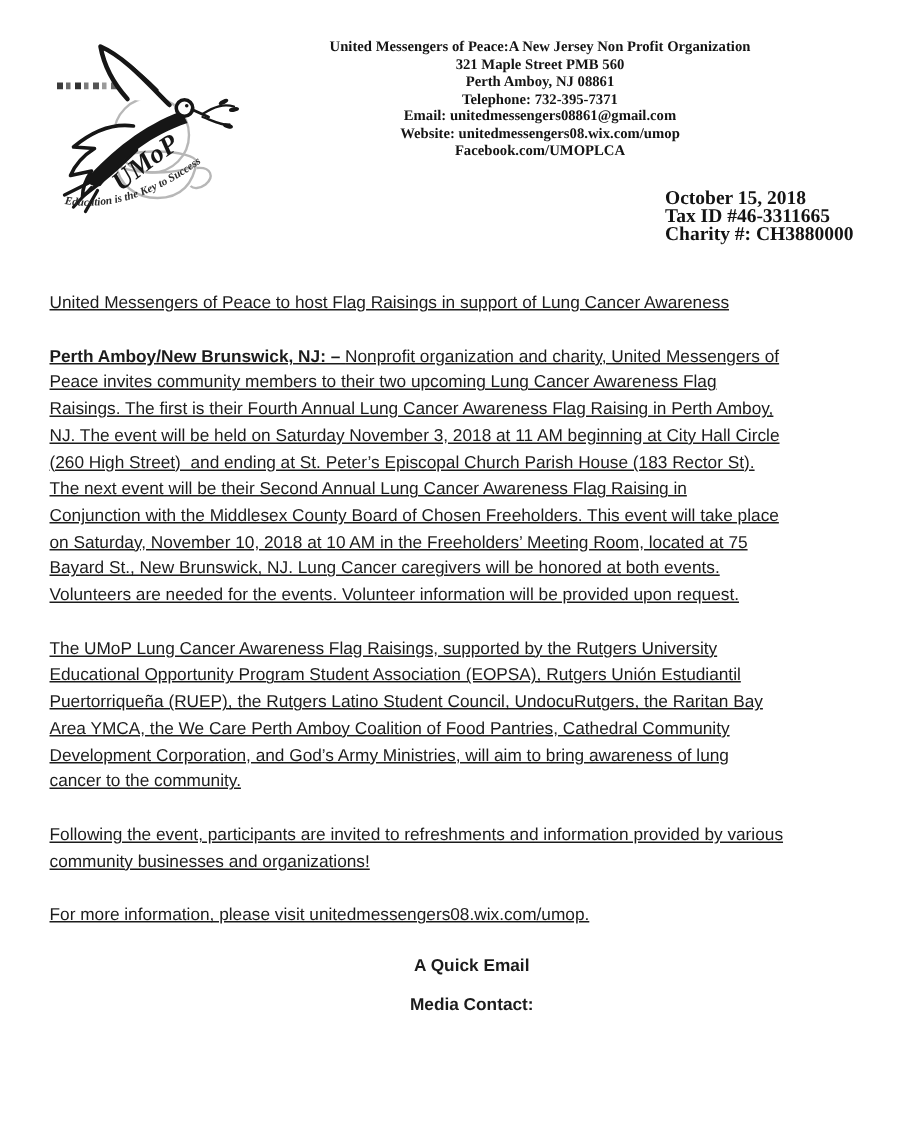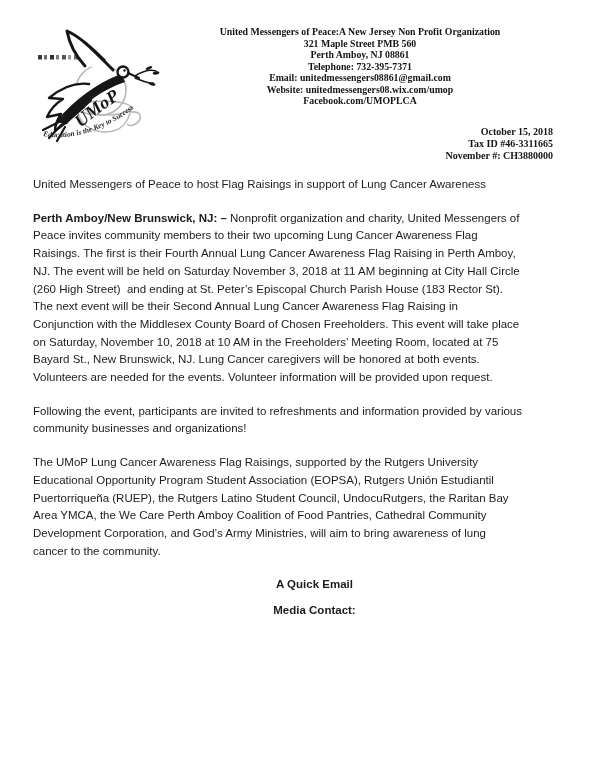--- a/index.html
+++ b/index.html
@@ -1,24 +1,24 @@
 <!DOCTYPE html>
 <html><head>
 <meta charset="utf-8">
 <style>
   html,body{margin:0;padding:0;background:#ffffff;}
   .page{position:relative;width:600px;height:762px;background:#fff;overflow:hidden;color:#1d1d1d;font-family:"Liberation Sans",sans-serif;}
   .letterhead{position:absolute;left:0;top:0;width:600px;height:172px;}
   .logo{position:absolute;left:35px;top:24px;width:140px;height:135px;}
   .org-block{position:absolute;left:118px;top:26px;width:484px;text-align:center;
     font-family:"Liberation Serif",serif;font-weight:700;font-size:9.8px;line-height:11.5px;white-space:nowrap;color:#141414;}
-  .meta-block{position:absolute;right:47px;top:126px;text-align:right;
-    font-family:"Liberation Serif",serif;font-weight:700;font-size:10px;line-height:12.2px;color:#141414;}
+  .meta-block{position:absolute;right:31px;top:126px;text-align:left;
+    font-family:"Liberation Serif",serif;font-weight:700;font-size:13px;line-height:12.2px;color:#141414;}
   .content{position:absolute;left:33px;top:176px;width:563px;font-size:11.5px;line-height:17.7px;color:#1c1c1c;}
-  .content p{margin:0 0 16px 0;}
+  .content p{margin:18px 0 16px 0;text-decoration:underline;}
   .prewrap{white-space:pre-wrap;}
   .bold{font-weight:700;text-align:center;}
   .note-block{margin:0 0 8px 0;}
   .note-text{word-spacing:2px;}
   .contact-block{margin:0;}
 </style>
 </head>
 <body>
 
 <div class="page">
@@ -72,50 +72,51 @@
       <div>Perth Amboy, NJ 08861</div>
       <div>Telephone: 732-395-7371</div>
       <div>Email: unitedmessengers08861@gmail.com</div>
       <div>Website: unitedmessengers08.wix.com/umop</div>
       <div>Facebook.com/UMOPLCA</div>
     </div>
 
     <div class="meta-block">
       <div>October 15, 2018</div>
       <div>Tax ID #46-3311665</div>
-      <div>November #: CH3880000</div>
+      <div>Charity #: CH3880000</div>
     </div>
 
   </header>
 
   <main class="content">
 
     <p class="headline">United Messengers of Peace to host Flag Raisings in support of Lung Cancer Awareness</p>
 
     <p><strong class="bold">Perth Amboy/New Brunswick, NJ: – </strong><span class="prewrap">Nonprofit organization and charity, United Messengers of
 Peace invites community members to their two upcoming Lung Cancer Awareness Flag
 Raisings. The first is their Fourth Annual Lung Cancer Awareness Flag Raising in Perth Amboy,
 NJ. The event will be held on Saturday November 3, 2018 at 11 AM beginning at City Hall Circle
 (260 High Street)  and ending at St. Peter’s Episcopal Church Parish House (183 Rector St).
 The next event will be their Second Annual Lung Cancer Awareness Flag Raising in
 Conjunction with the Middlesex County Board of Chosen Freeholders. This event will take place
 on Saturday, November 10, 2018 at 10 AM in the Freeholders’ Meeting Room, located at 75
 Bayard St., New Brunswick, NJ. Lung Cancer caregivers will be honored at both events.
 Volunteers are needed for the events. Volunteer information will be provided upon request.</span></p>
 
-    <p><span class="prewrap">Following the event, participants are invited to refreshments and information provided by various
-community businesses and organizations!</span></p>
-
     <p><span class="prewrap">The UMoP Lung Cancer Awareness Flag Raisings, supported by the Rutgers University
 Educational Opportunity Program Student Association (EOPSA), Rutgers Unión Estudiantil
 Puertorriqueña (RUEP), the Rutgers Latino Student Council, UndocuRutgers, the Raritan Bay
 Area YMCA, the We Care Perth Amboy Coalition of Food Pantries, Cathedral Community
 Development Corporation, and God’s Army Ministries, will aim to bring awareness of lung
 cancer to the community.</span></p>
 
+    <p><span class="prewrap">Following the event, participants are invited to refreshments and information provided by various
+community businesses and organizations!</span></p>
+
+    <p>For more information, please visit unitedmessengers08.wix.com/umop.</p>
 
     <div class="note-block">
       <div class="bold">A Quick Email</div>
     </div>
 
     <div class="contact-block">
       <div class="bold">Media Contact:</div>
     </div>
 
   </main>

